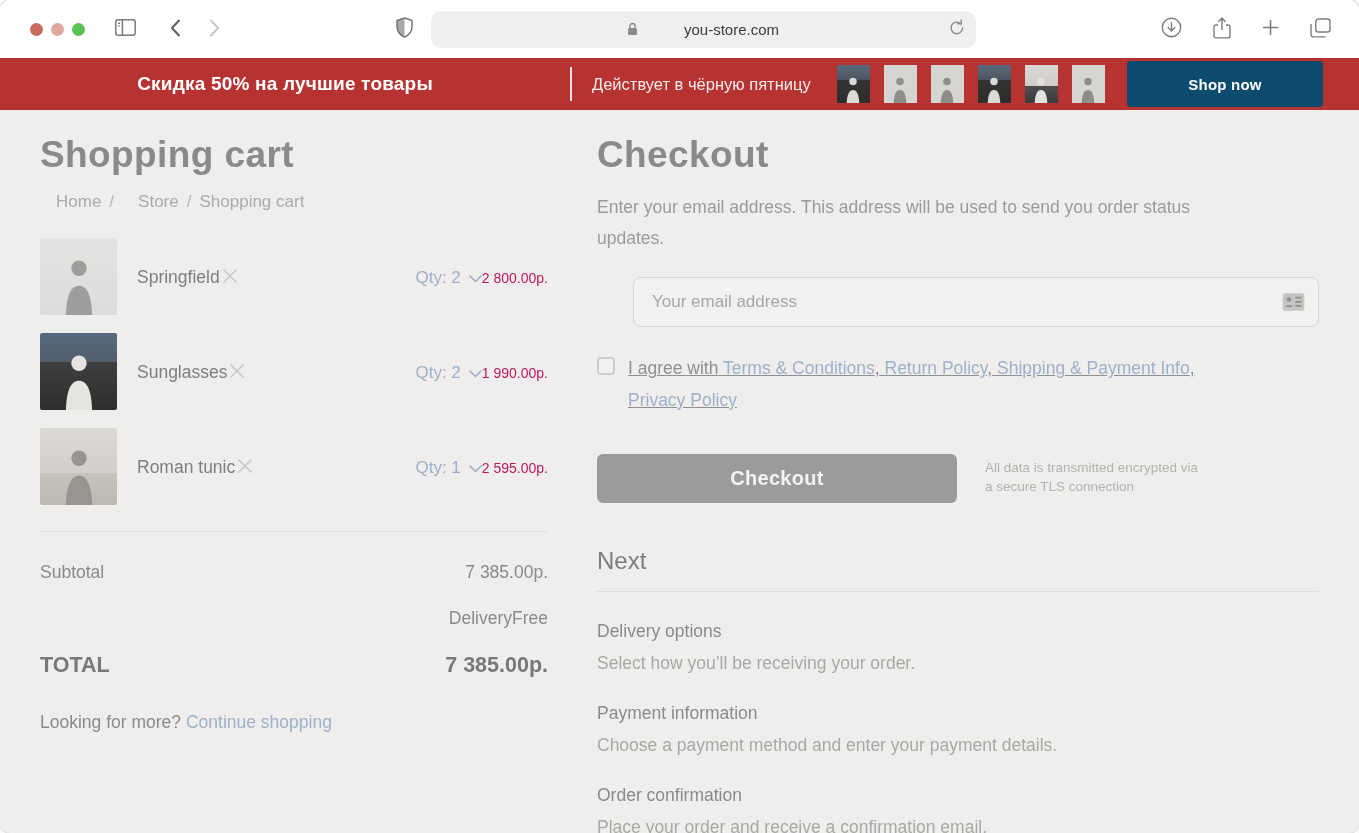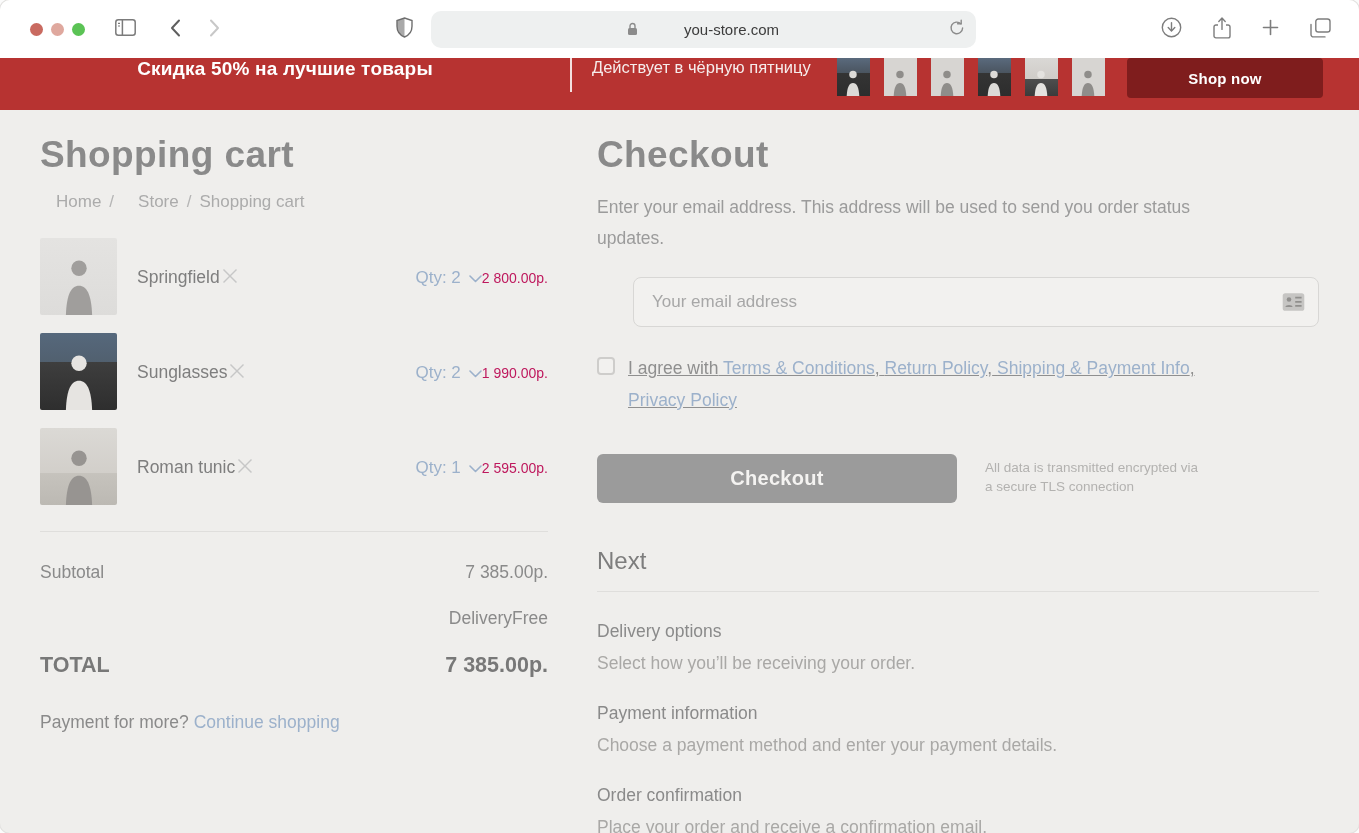--- a/index.html
+++ b/index.html
@@ -23,33 +23,33 @@
   .urlbar {
     width:545px; height:37px; background:#eef0f0; border-radius:10px;
     display:flex; align-items:center; justify-content:center; position:relative;gap:39px;
   }
   .urlbar .lock { margin-right:7px; display:flex; }
   .url-text { font-size:15px; color:#3c3c3c; }
   .reload-btn { position:absolute; right:11px; top:50%; transform:translateY(-50%); display:flex; background:none; border:none; cursor:pointer; }
   .tb-right { display:flex; align-items:center; gap:27px; margin-left:10px; margin-right:8px; }
 
   
-  .banner { height:52px; display:flex; color:#fff; }
+  .banner { height:52px; display:flex; align-items:center; color:#fff; }
   .banner-headline { width:570px; text-align:center; font-size:19px; font-weight:700; letter-spacing:.2px; }
   .banner-divider { width:2px; height:34px; background:rgba(255,255,255,.85); }
   .banner-sub { margin-left:20px; font-size:16.5px; color:#f6eceb; white-space:nowrap; }
   .banner-thumbs { display:flex; gap:14px; margin-left:26px; }
   .bthumb { width:33px; height:38px; position:relative; overflow:hidden; }
   .bthumb svg { position:absolute; bottom:-4px; left:50%; transform:translateX(-50%); width:26px; height:32px; }
   .t-dark { background:linear-gradient(180deg,#5a6a7d 0%,#4a545f 40%,#343434 40%,#2d2d2d 100%); color:#dcdad7; }
   .t-light { background:#d7d5d2; color:#8f8d8a; }
   .t-mixed { background:linear-gradient(180deg,#dad8d5 0%,#cfccc8 55%,#4e4e4e 55%,#3b3b3b 100%); color:#e4e2df; }
   .shop-now {
-    margin-left:auto; margin-right:36px; width:196px; height:40px; border:none; border-radius:4px;
-    background:#7f1d1d; color:#ffffff; font-size:15px; font-weight:700; letter-spacing:.2px;
+    margin-left:auto; margin-right:36px; width:196px; height:46px; border:none; border-radius:4px;
+    background:#0c4a6e; color:#ffffff; font-size:15px; font-weight:700; letter-spacing:.2px;
     font-family:"Liberation Sans", sans-serif; cursor:pointer;
   }
 
   
   .main { display:flex; padding:24px 40px 0 40px; }
   .col-left { width:508px; margin-right:49px; flex-shrink:0; }
   .col-right { flex:1; min-width:0; }
 
   h1.page-h { font-size:37px; font-weight:700; color:#8a8a8a; letter-spacing:.4px; }
 
@@ -340,21 +340,21 @@
       <div class="tot-row tot-del">
         <span>Delivery</span>
         <span>Free</span>
       </div>
       <div class="tot-row tot-total">
         <span>TOTAL</span>
         <span>7 385.00р.</span>
       </div>
 
       <div class="more">
-        <span>Payment for more?</span>
+        <span>Looking for more?</span>
         <a class="link">Continue shopping</a>
       </div>
     </div>
 
     <div class="col-right">
       <h1 class="page-h">Checkout</h1>
       <p class="chk-intro">Enter your email address. This address will be used to send you order status updates.</p>
 
       <div class="email-wrap">
         <input class="email-input" type="email" placeholder="Your email address" style="">

